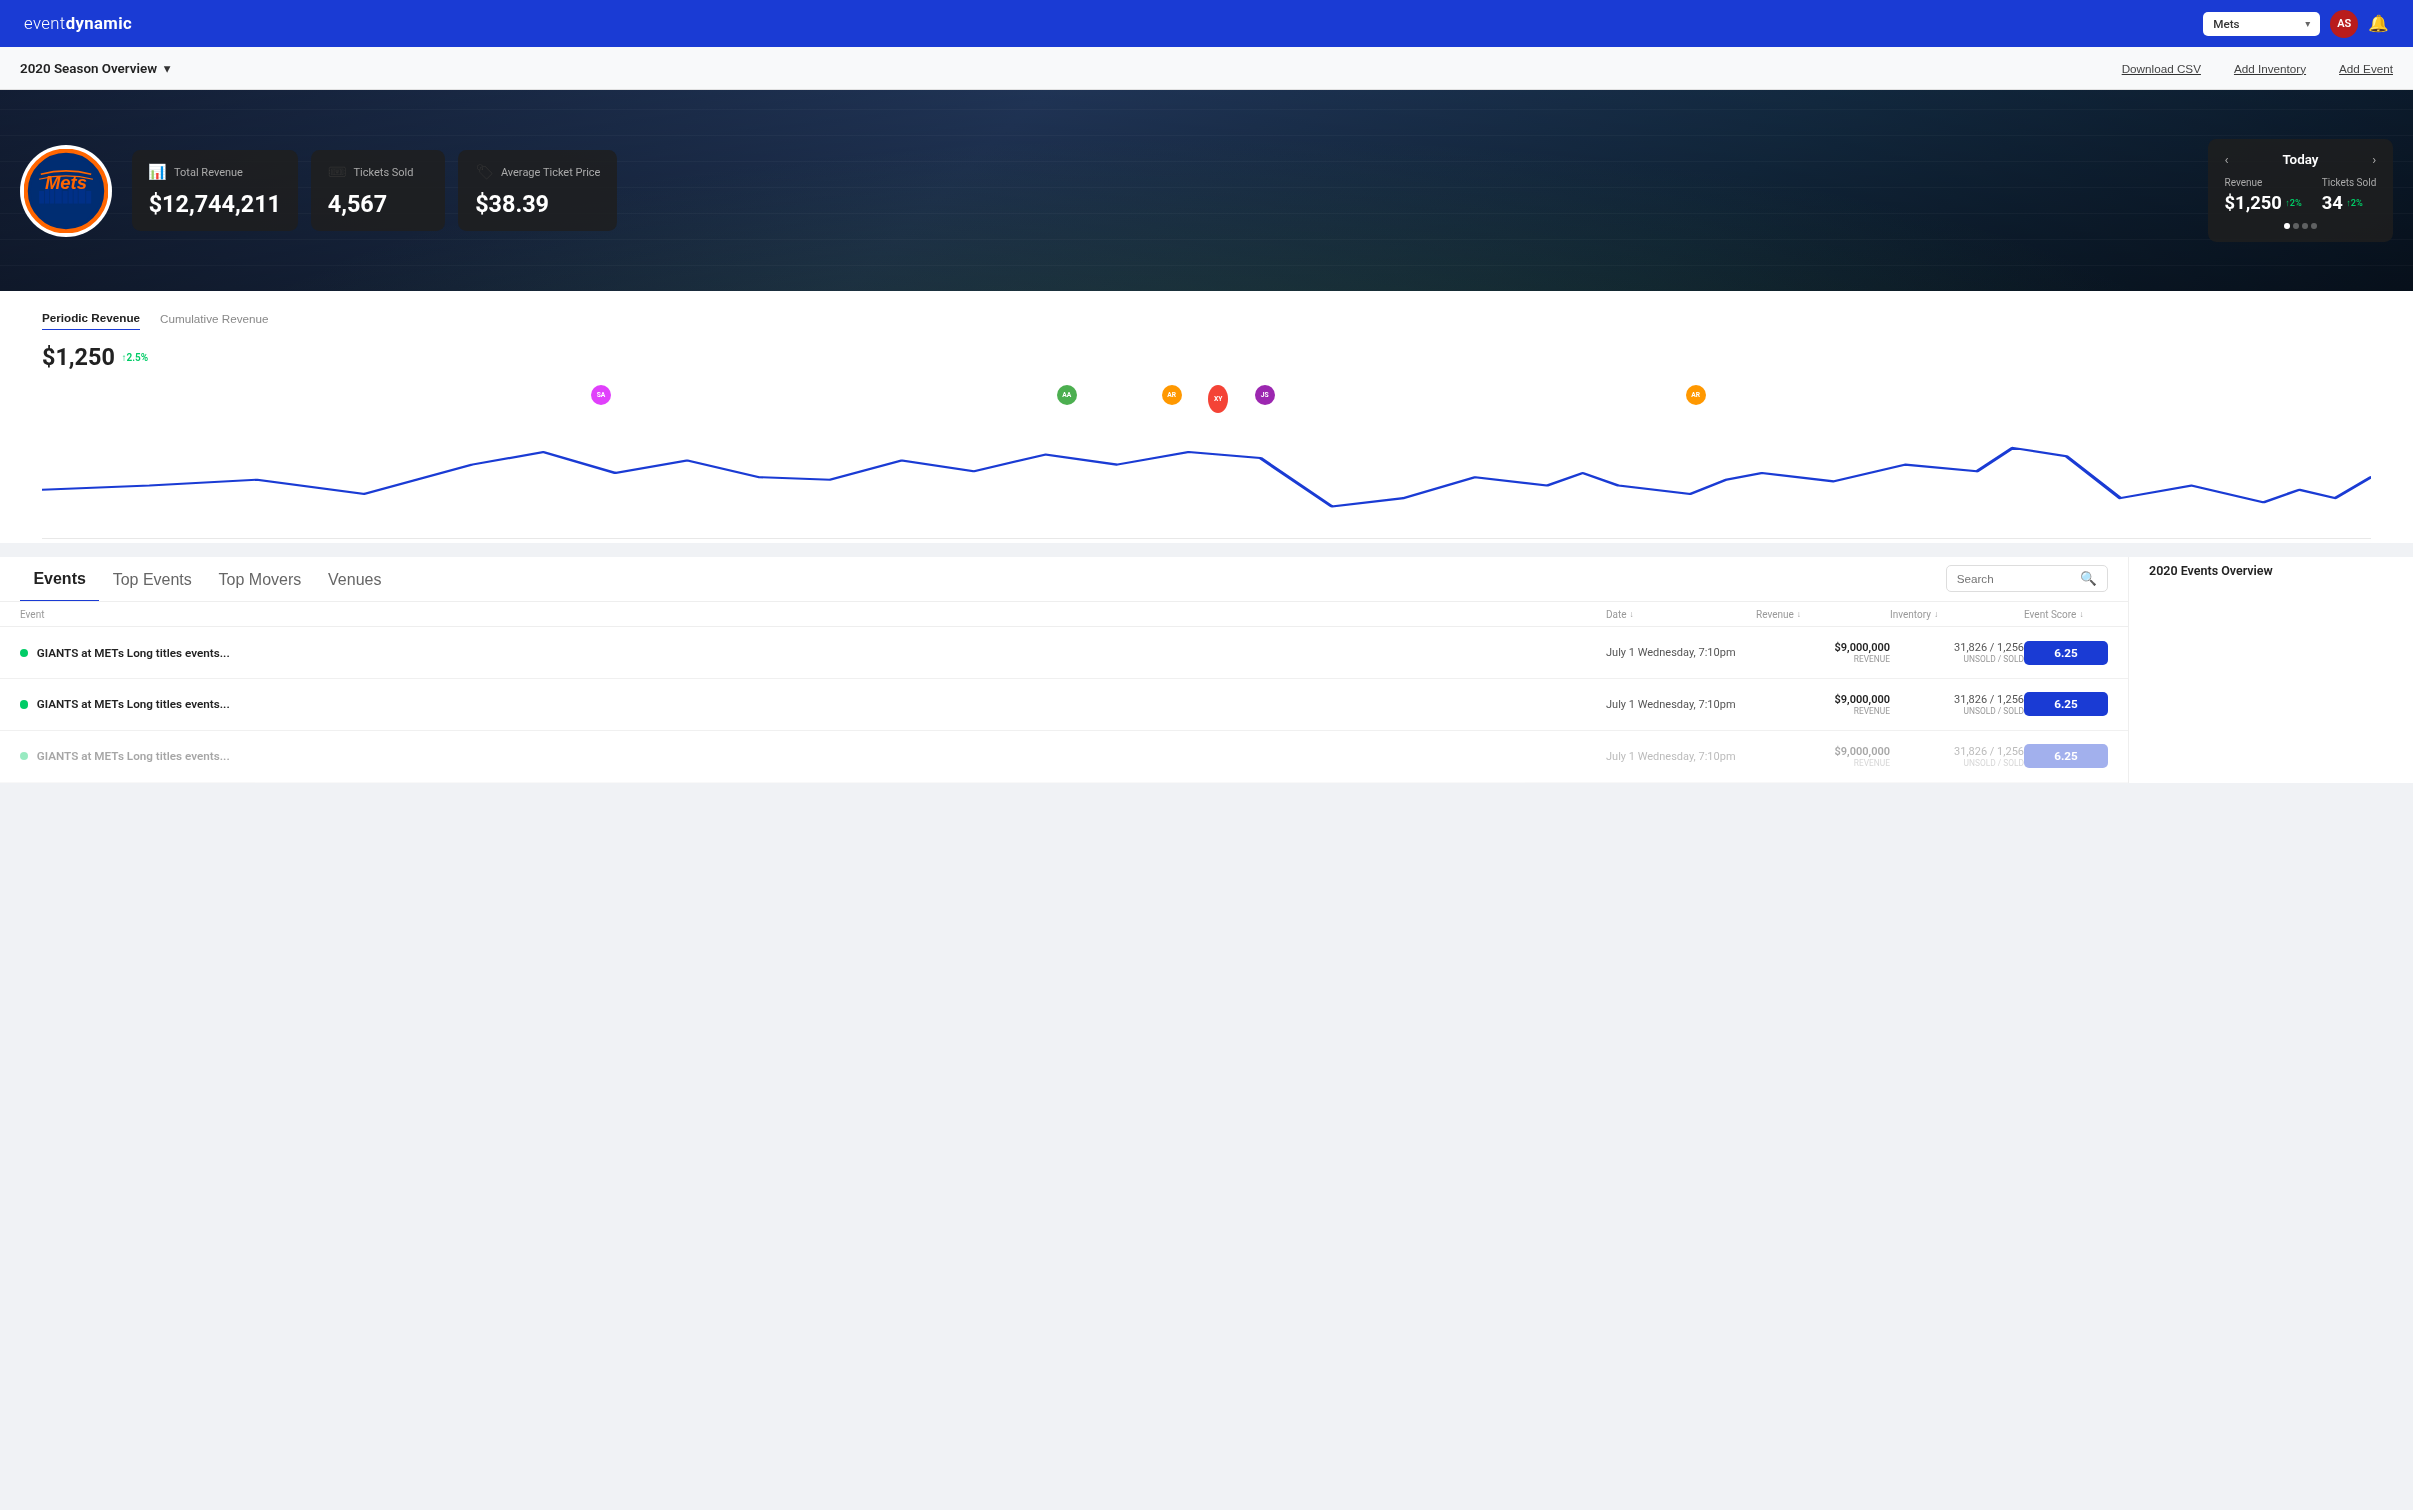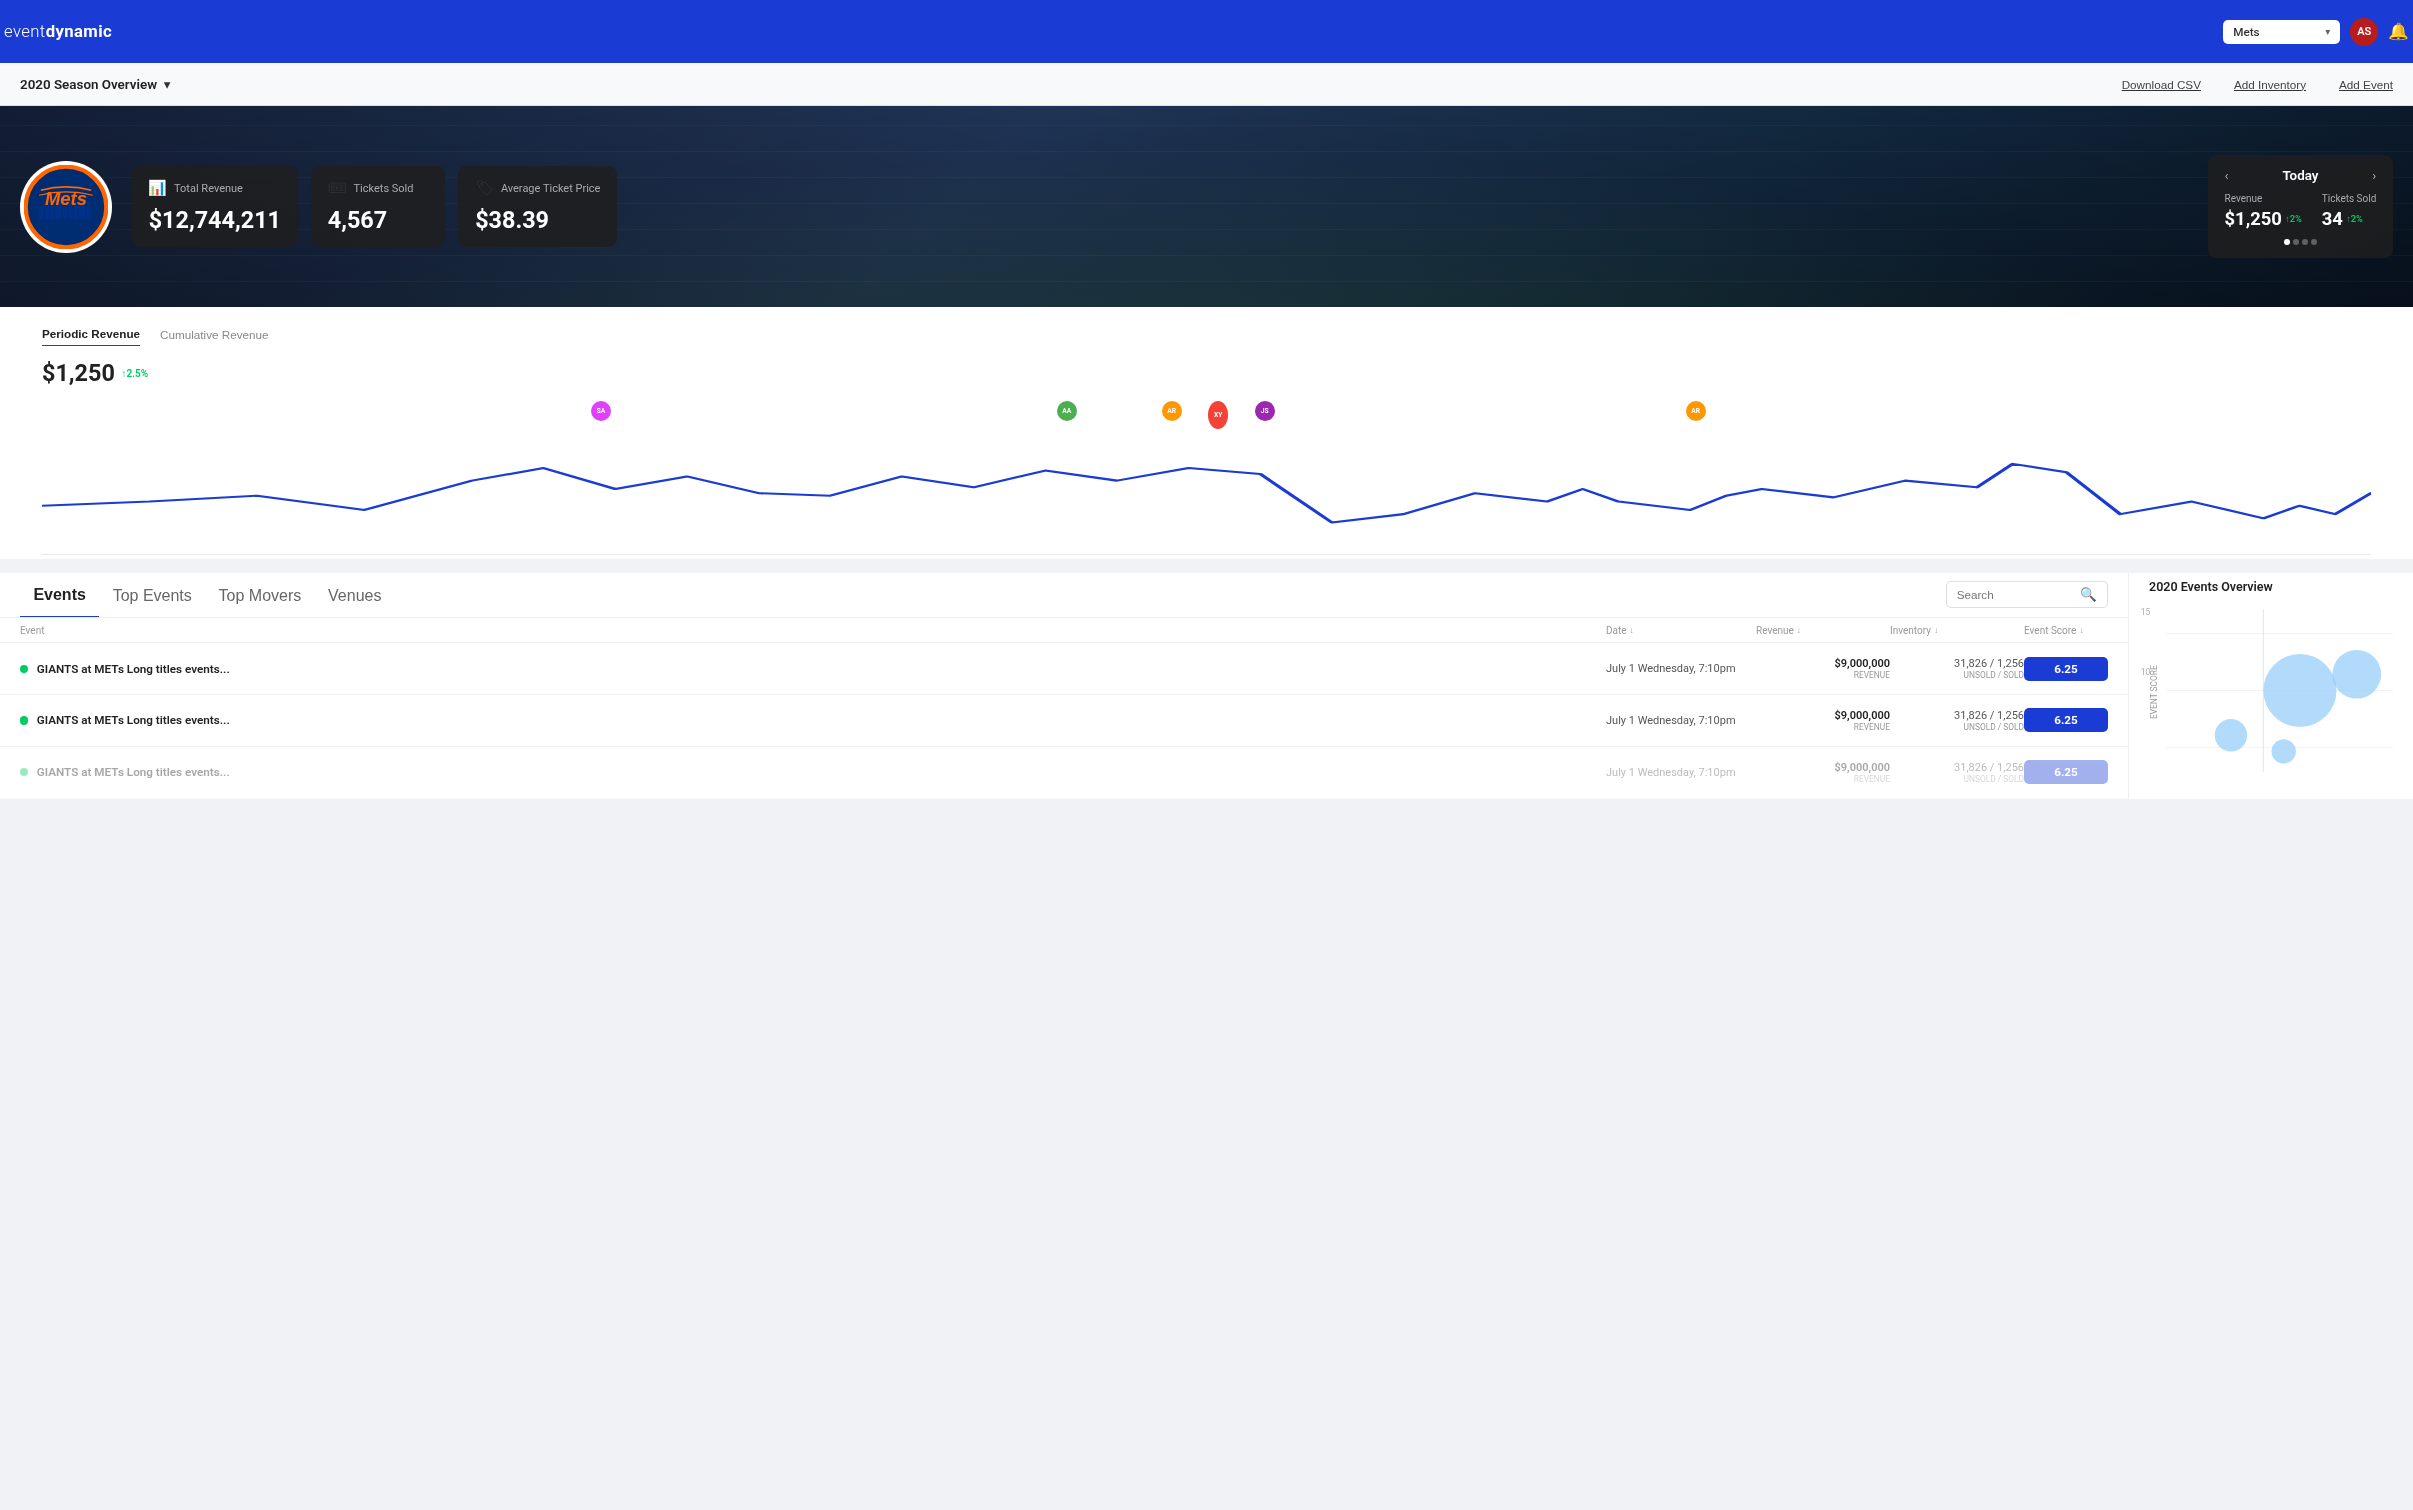--- a/index.html
+++ b/index.html
@@ -4,22 +4,22 @@
   <style>
     * { box-sizing: border-box; margin: 0; padding: 0; }
     body { font-family: -apple-system, BlinkMacSystemFont, 'Segoe UI', Roboto, sans-serif; background: #f0f2f5; color: #333; }
 
     
     .top-nav {
       background: #1a3bd4;
       display: flex;
       align-items: center;
       justify-content: space-between;
-      padding: 0 4px;
-      height: 63px;
+      padding: 0 24px;
+      height: 47px;
     }
     .logo {
       color: white;
       font-size: 16.7px;
       font-weight: 300;
       letter-spacing: 0.4px;
     }
     .logo strong { font-weight: 700; }
     .nav-right {
       display: flex;
@@ -505,38 +505,16 @@
       <div class="inventory-cell">
         <div class="inv-numbers">31,826 / 1,256</div>
         <div class="inv-label">UNSOLD / SOLD</div>
       </div>
       <div class="score-badge">6.25</div>
     </div>
   </div>
 
   <div class="overview-panel">
     <div class="overview-title">2020 Events Overview</div>
-    <div style="position:relative; display:flex; gap:6.7px;">
-      <div style="writing-mode:vertical-rl;transform:rotate(180deg);font-size:8.4px;color:#999;text-align:center;white-space:nowrap;">EVENT SCORE</div>
-      <div style="flex:1; position:relative;">
-        
-        <div style="position:absolute;left:-25px;top:0;font-size:8.4px;color:#aaa;">15</div>
-        <div style="position:absolute;left:-25px;top:35%;font-size:8.4px;color:#aaa;">10</div>
-        
-        <svg width="100%" height="167" viewBox="0 0 280 200">
-
-          <line x1="0" y1="30" x2="280" y2="30" stroke="#f0f0f0" stroke-width="1"></line>
-          <line x1="0" y1="100" x2="280" y2="100" stroke="#f0f0f0" stroke-width="1"></line>
-          <line x1="0" y1="170" x2="280" y2="170" stroke="#f0f0f0" stroke-width="1"></line>
-
-          <line x1="120" y1="0" x2="120" y2="200" stroke="#e0e0e0" stroke-width="1"></line>
-
-          <circle cx="165" cy="100" r="45" fill="#90caf9" opacity="0.7"></circle>
-          <circle cx="235" cy="80" r="30" fill="#90caf9" opacity="0.7"></circle>
-          <circle cx="80" cy="155" r="20" fill="#90caf9" opacity="0.7"></circle>
-          <circle cx="145" cy="175" r="15" fill="#90caf9" opacity="0.7"></circle>
-        </svg>
-      </div>
-    </div>
   </div>
 
 </div>
 
 
 </body></html>

